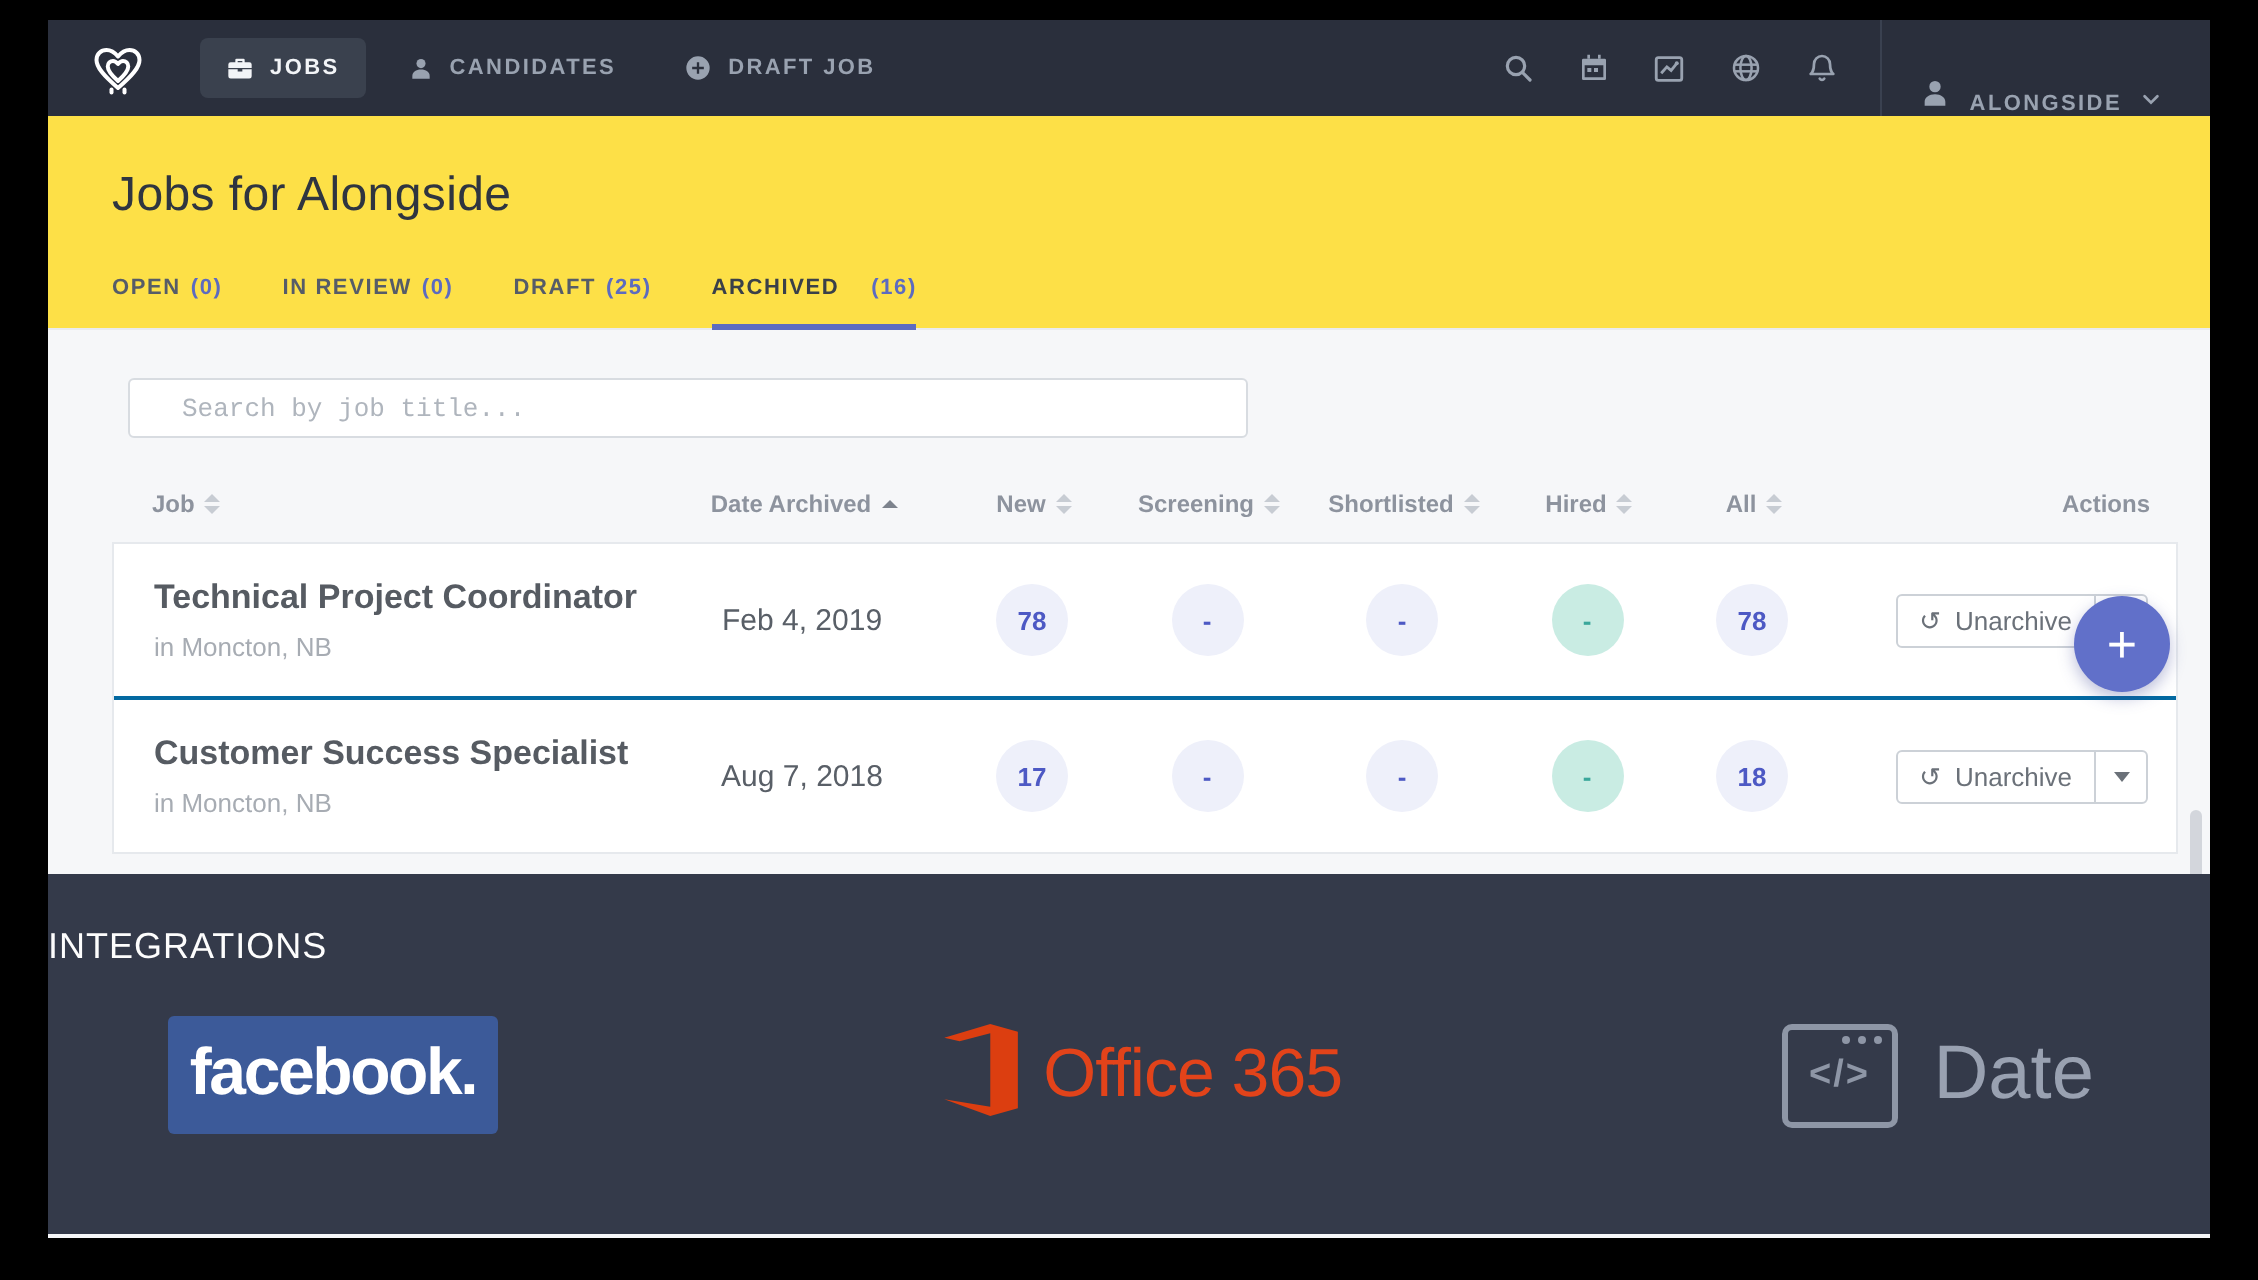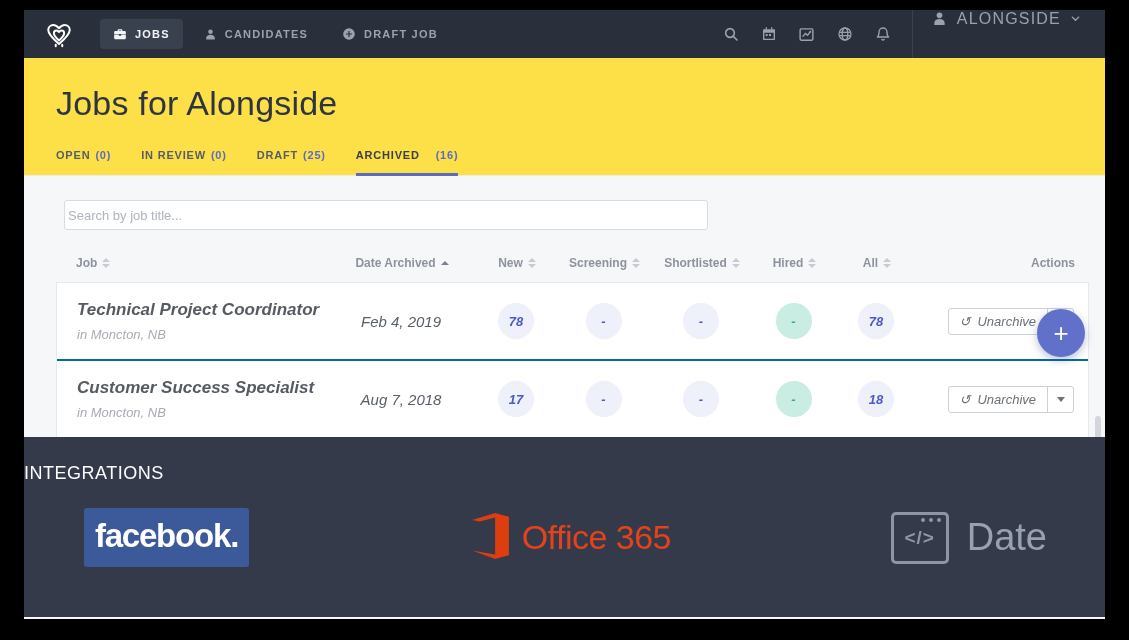--- a/index.html
+++ b/index.html
@@ -11,52 +11,52 @@
   .navbar { position:relative; height:48px; background:#2a2f3c; display:flex; align-items:center; padding:0 14px 0 20px; }
   .brand { display:flex; align-items:center; margin-right:26px; }
   .nav-items { display:flex; align-items:center; gap:8px; }
   .nav-item { display:flex; align-items:center; gap:8px; padding:8px 13px; border-radius:4px;
               font-size:11px; font-weight:bold; letter-spacing:1.2px; color:#99a2b0; cursor:pointer; }
   .nav-item.active { background:#3a414e; color:#f2f4f7; }
   .nav-item svg { display:block; }
   .nav-right { margin-left:auto; display:flex; align-items:center; height:100%; }
   .nav-icon { width:38px; display:flex; justify-content:center; align-items:center; cursor:pointer; }
   .nav-divider { width:1px; height:48px; background:#3a4150; margin:0 4px 0 10px; }
-  .account { display:flex; align-items:flex-start; gap:9px; padding:0 10px 0 14px; height:100%; cursor:pointer;
-             font-size:16px; font-weight:normal; letter-spacing:1.2px; color:#99a2b0; }
+  .account { display:flex; align-items:flex-end; gap:9px; padding:0 10px 0 14px; height:100%; cursor:pointer;
+             font-size:11px; font-weight:bold; letter-spacing:1.2px; color:#99a2b0; }
 
   
-  .page-title { margin:26px 32px 0; font-size:34px; font-weight:500; color:#2f3540; letter-spacing:.2px; }
+  .page-title { margin:26px 32px 0; font-size:24px; font-weight:500; color:#2f3540; letter-spacing:.2px; }
 
   .tabs { display:flex; gap:30px; margin-top:26px; padding:0 32px; border-bottom:1px solid #e9ebef; }
   .tab { display:flex; gap:5px; padding-bottom:12px; font-size:11px; font-weight:bold; letter-spacing:.8px;
          color:#565c68; cursor:pointer; border-bottom:3px solid transparent; margin-bottom:-1px; }
   .tab .count { color:#5c6bc0; }
   .tab.active { color:#3a4049; border-bottom-color:#5c6bc0;gap:16px; }
 
   .content { position:relative; background:#f6f7f9; height:100%; }
 
   .search-wrap { padding:24px 0 0 40px; }
-  .search-input { width:644px; height:30px; border:1px solid #d8dce1; border-radius:3px; background:#fff;
-                  font-size:13px; color:#555; padding:0 3px; outline:none; font-family:Liberation Sans, sans-serif; }
+  .search-input { width:560px; height:30px; border:1px solid #d8dce1; border-radius:3px; background:#fff;
+                  font-size:13px; color:#555; padding:0 26px; outline:none; font-family:Liberation Mono, monospace; }
   .search-input::placeholder { color:#afb5bd; }
 
   
   .grid-cols { display:grid; grid-template-columns: 1fr 150px 80px 95px 100px 85px 80px 172px; align-items:center; }
   .thead { margin:26px 16px 0 32px; padding:0 0 10px 20px; }
   .th { font-size:12px; font-weight:bold; color:#8d939e; display:flex; align-items:center; gap:5px; }
   .th.c { justify-content:center; }
   .th.r { justify-content:flex-end; padding-right:14px; }
   .sort { display:inline-flex; flex-direction:column; gap:2px; }
   .sort .up    { width:0;height:0;border-left:4px solid transparent;border-right:4px solid transparent;border-bottom:4px solid #c7ccd3; }
   .sort .down  { width:0;height:0;border-left:4px solid transparent;border-right:4px solid transparent;border-top:4px solid #c7ccd3; }
   .sort.asc .up { border-bottom-color:#7d838d; }
 
   .table-card { margin:2px 16px 0 32px; background:#fff; border:1px solid #e6e9ed; }
-  .trow { padding:17px 0 17px 20px;font-style:italic; }
+  .trow { padding:17px 0 17px 20px; }
   .trow + .trow { border-top:2px solid #0369a1; }
   .job-title { font-size:17px; font-weight:bold; color:#565b62; }
   .job-loc { font-size:13px; color:#a7acb3; margin-top:7px; }
   .cell-date { font-size:15px; color:#595f67; text-align:center; }
   .cell-badge { display:flex; justify-content:center; }
   .badge { width:36px; height:36px; border-radius:50%; background:#eef0fa; color:#4d59c4;
            font-size:13px; font-weight:bold; display:flex; align-items:center; justify-content:center; }
   .badge.hired { background:#c9ece3; color:#3aa79b; }
   .cell-actions { display:flex; justify-content:flex-end; padding-right:14px; }
   .split-btn { display:inline-flex; border:1px solid #ccd1d7; border-radius:3px; background:#fff; overflow:hidden; }

